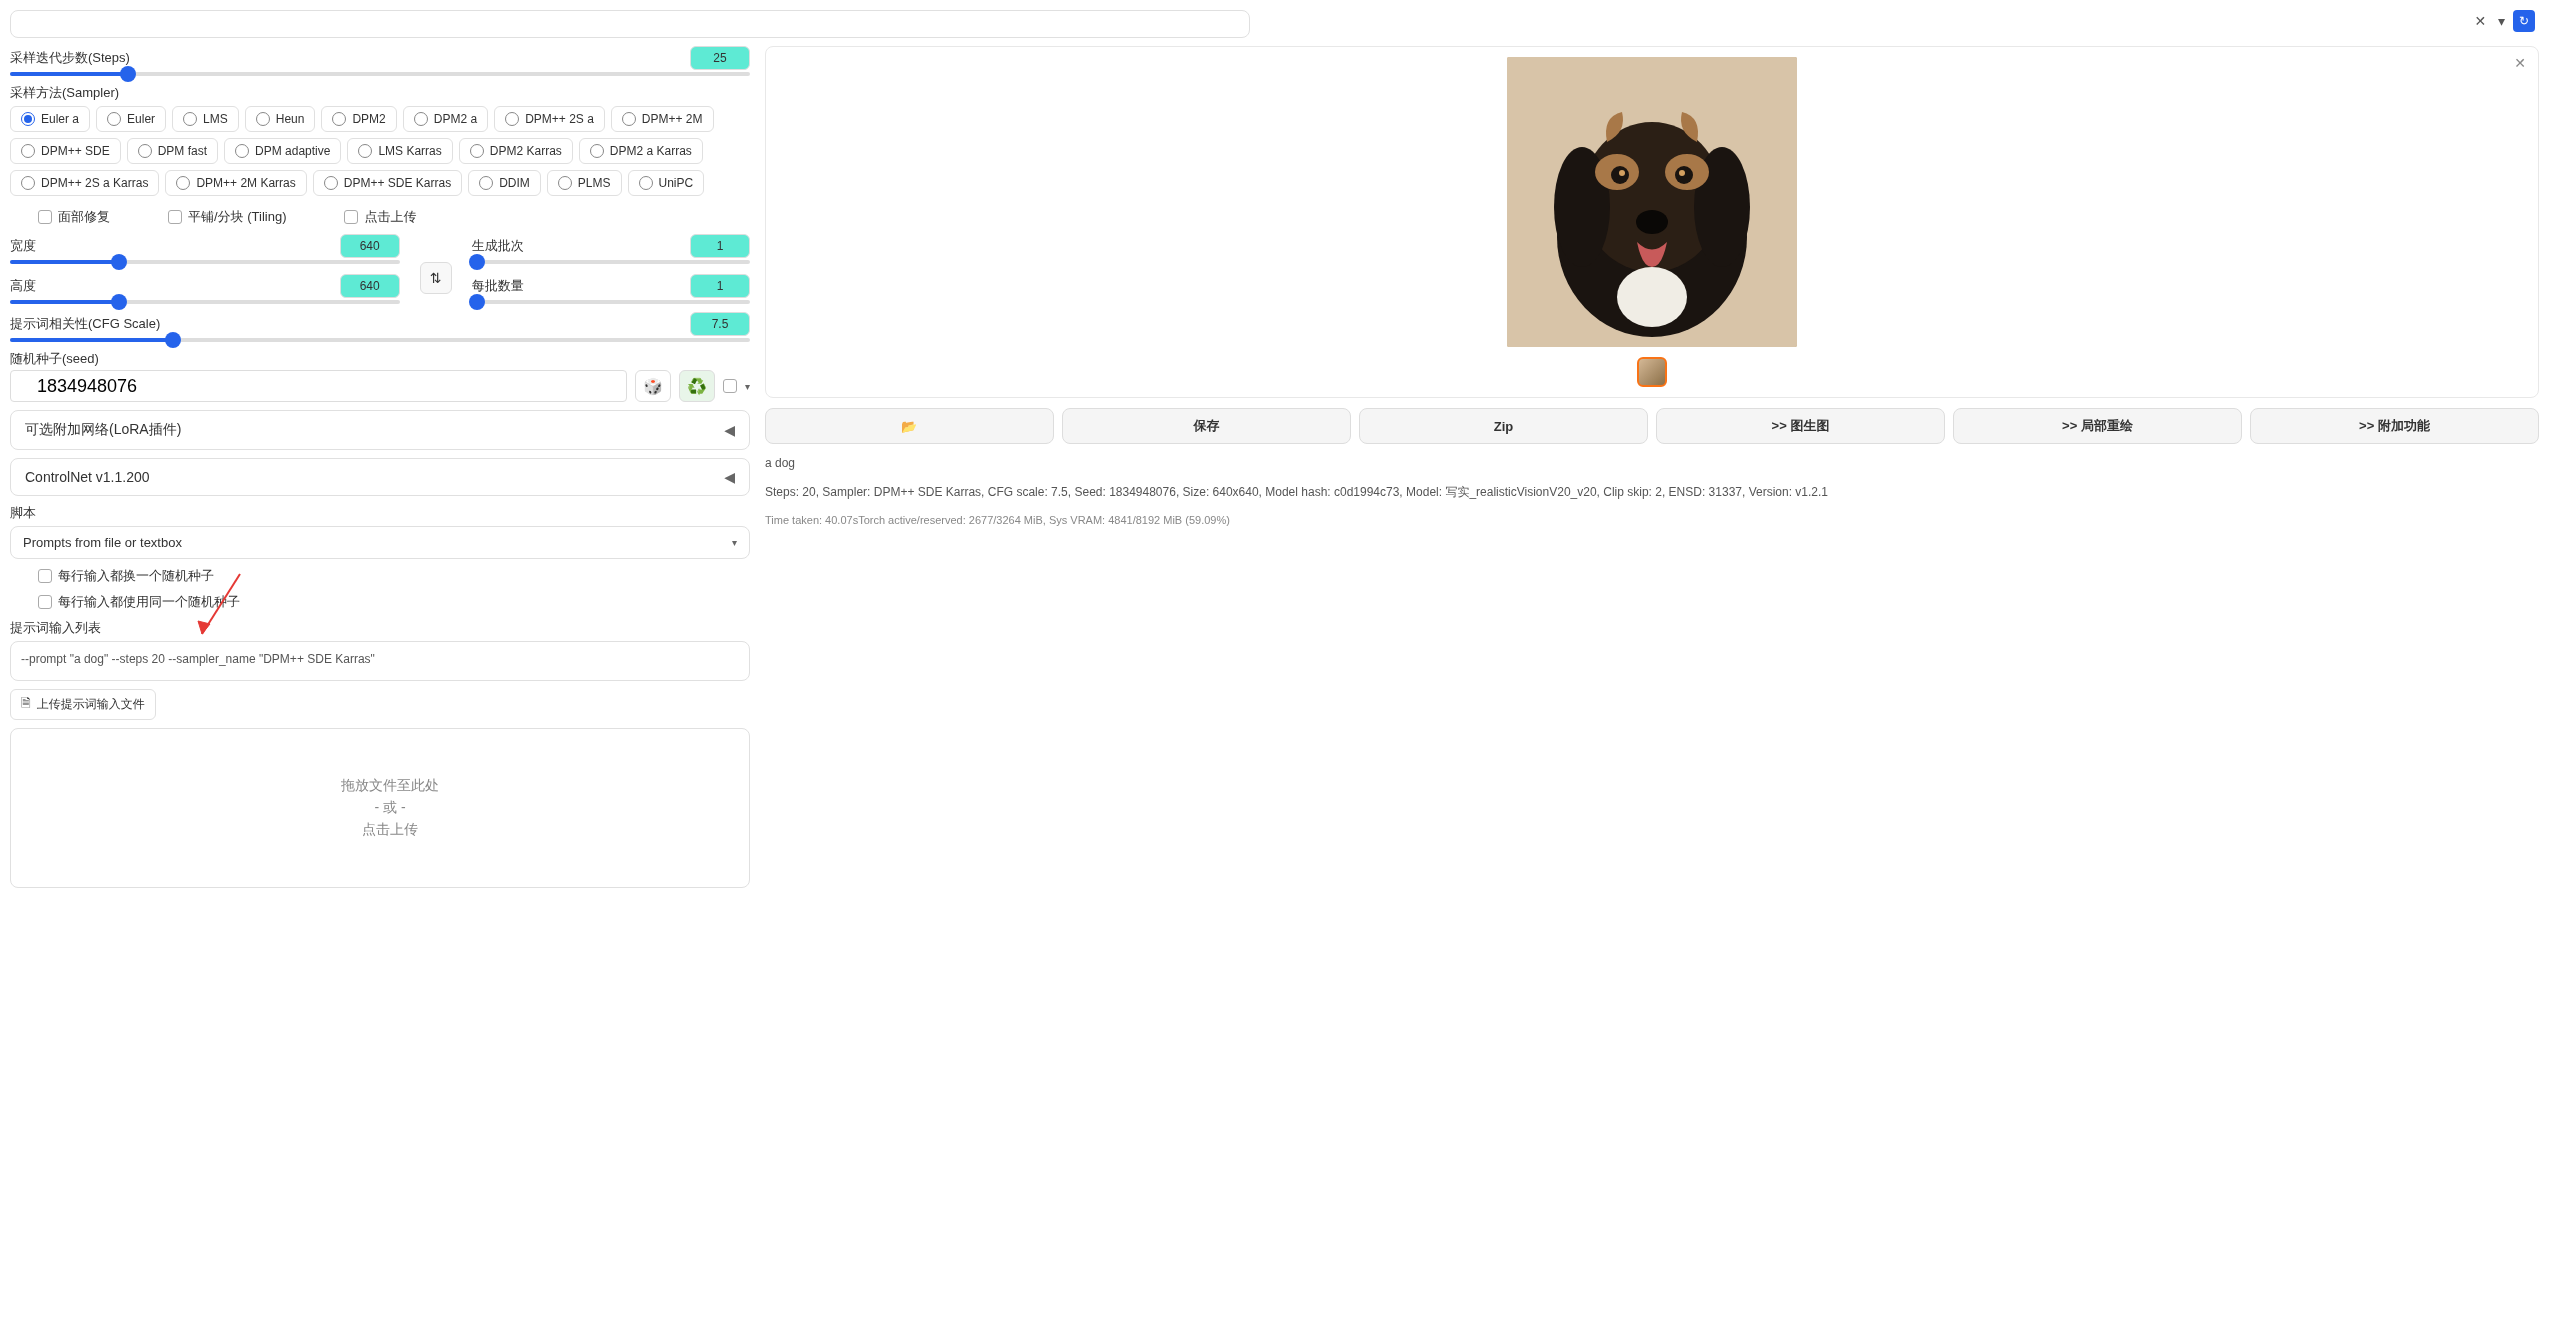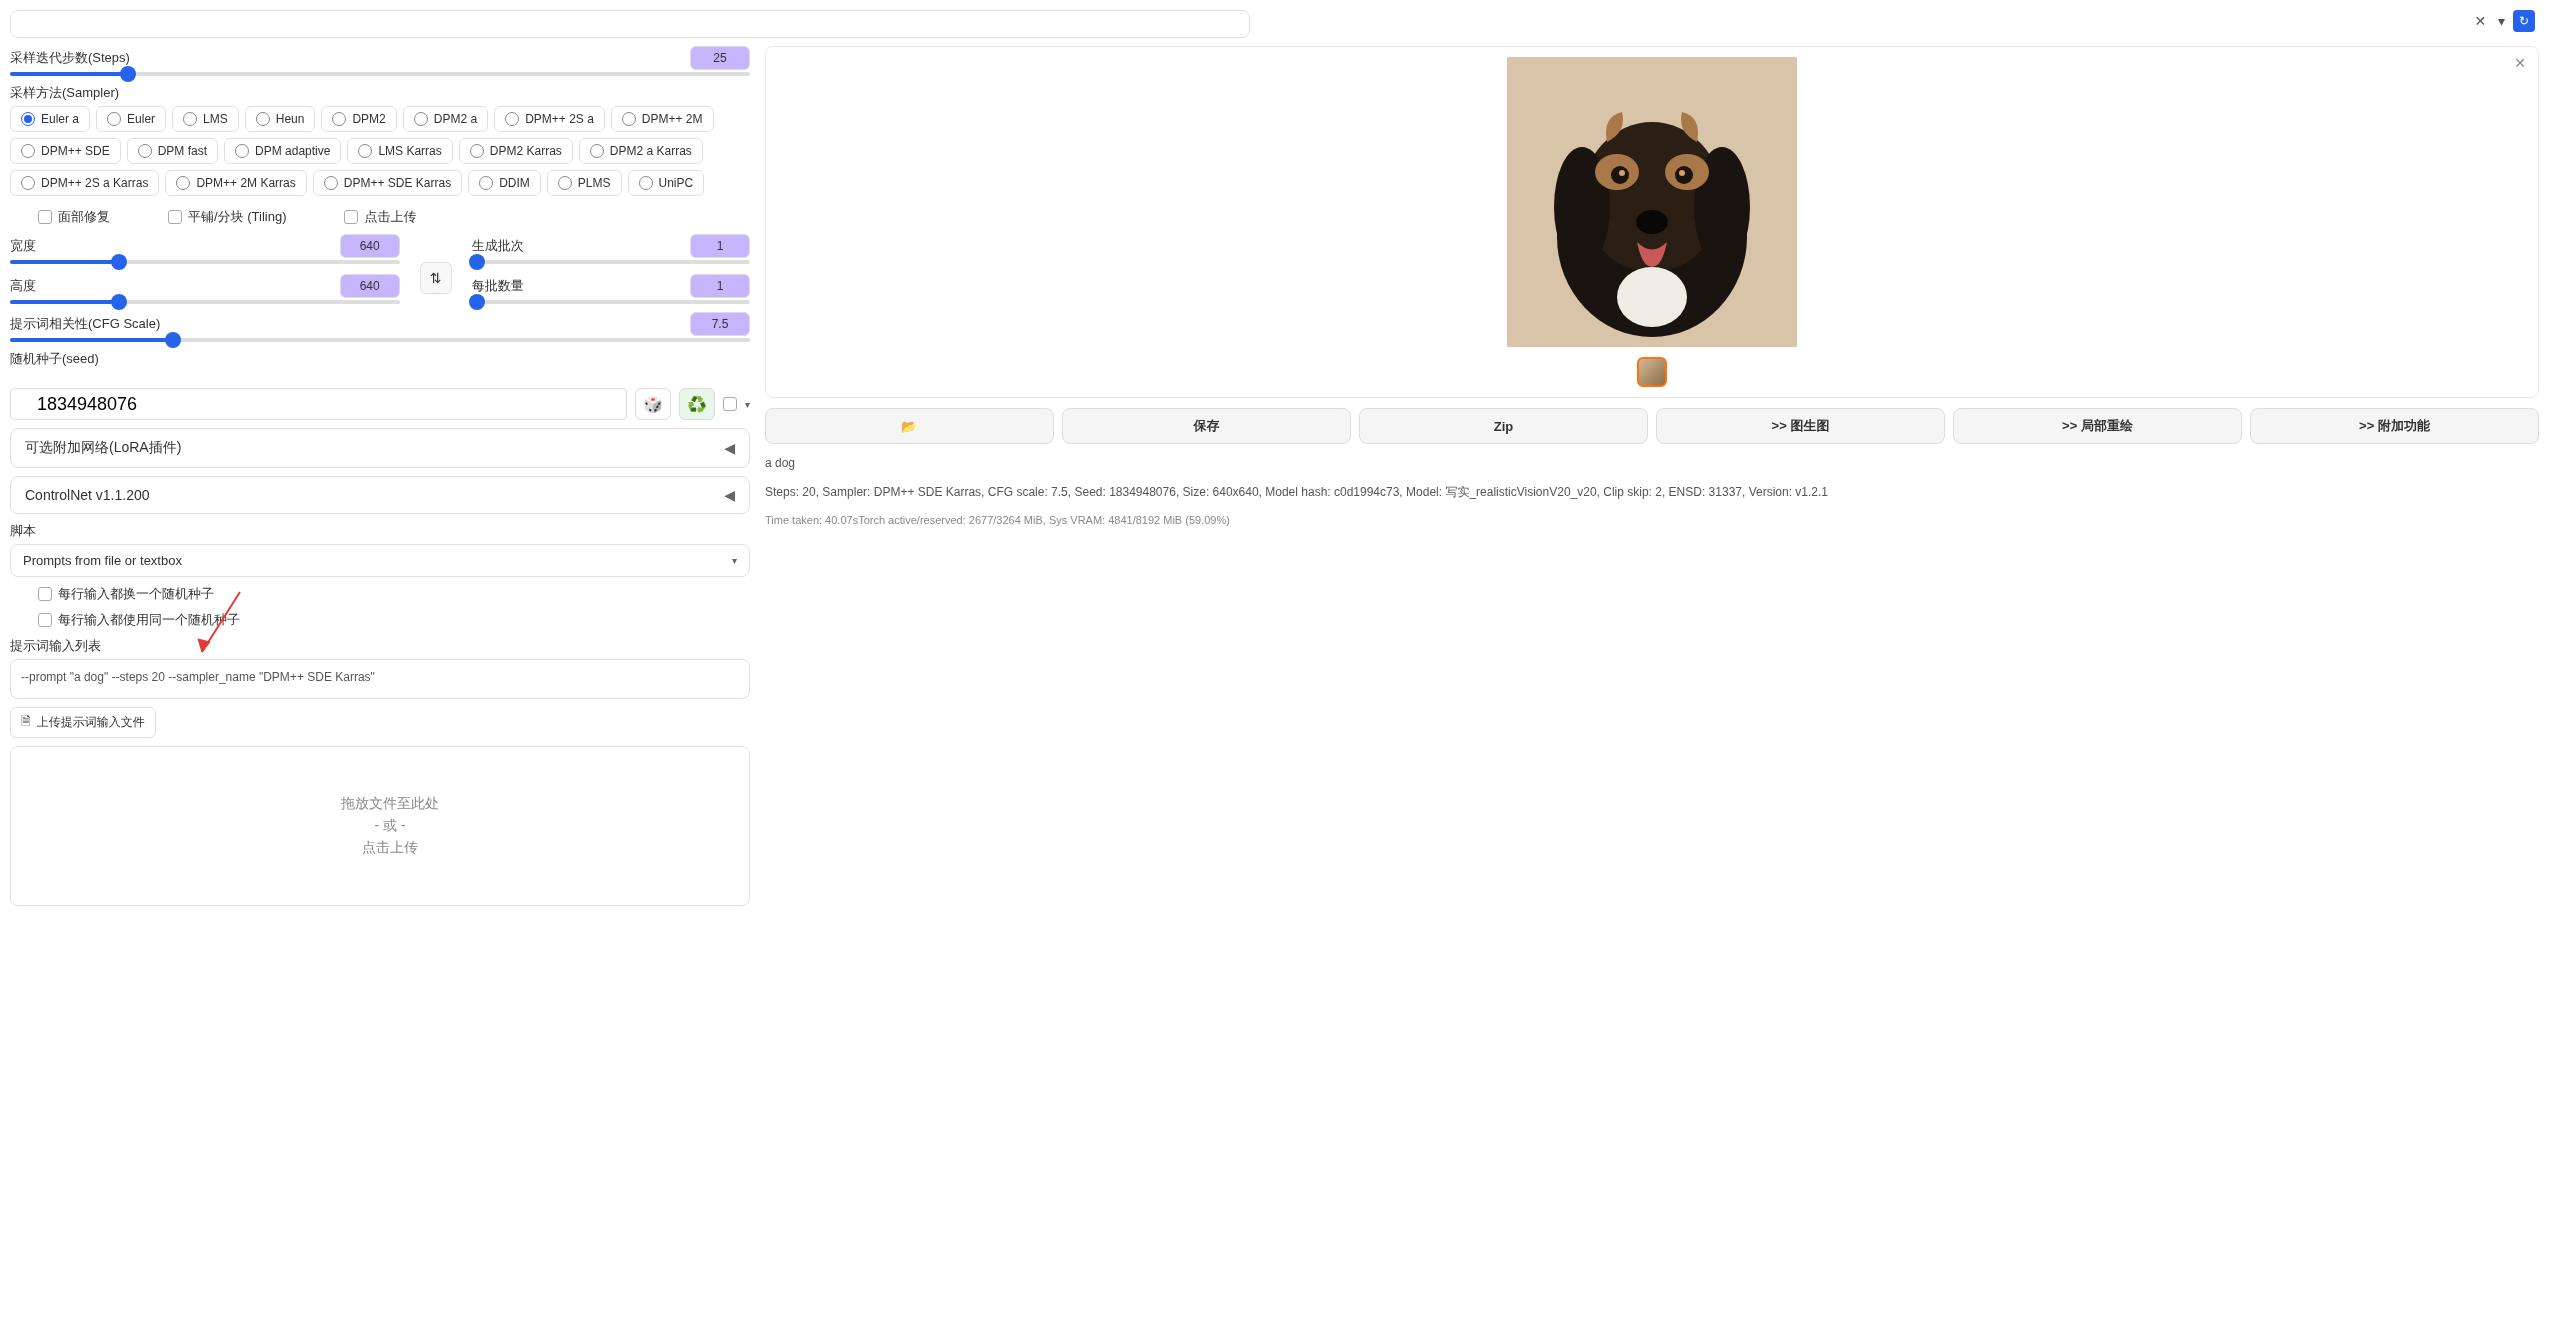--- a/index.html
+++ b/index.html
@@ -7,21 +7,21 @@
 .main-layout { display: flex; gap: 15px; }
 .left-column { flex: 0 0 740px; display: flex; flex-direction: column; gap: 8px; }
 .right-column { flex: 1; display: flex; flex-direction: column; gap: 10px; }
 
 .prompt-box { border: 1px solid #e0e0e0; border-radius: 8px; height: 28px; width: 100%; margin-bottom: 8px; }
 
 .row-label { display: flex; justify-content: space-between; align-items: center; margin-bottom: 2px; }
 .slider-track { flex: 1; height: 4px; background: #ddd; border-radius: 2px; position: relative; }
 .slider-fill { position: absolute; left: 0; top: 0; height: 100%; background: #2563eb; border-radius: 2px; }
 .slider-thumb { position: absolute; top: 50%; transform: translate(-50%, -50%); width: 16px; height: 16px; background: #2563eb; border-radius: 50%; }
-.num-box { width: 60px; height: 24px; border: 1px solid #ddd; border-radius: 6px; text-align: center; font-size: 12px; display: flex; align-items: center; justify-content: center; background: #c4b5fd; }
+.num-box { width: 60px; height: 24px; border: 1px solid #ddd; border-radius: 6px; text-align: center; font-size: 12px; display: flex; align-items: center; justify-content: center; background: #5eead4; }
 
 .radio-group { display: flex; flex-wrap: wrap; gap: 6px; margin-top: 4px; }
 .radio-item { display: inline-flex; align-items: center; gap: 6px; border: 1px solid #e0e0e0; border-radius: 6px; padding: 5px 10px; font-size: 12px; cursor: pointer; }
 .radio-circle { width: 14px; height: 14px; border: 1.5px solid #888; border-radius: 50%; display: inline-flex; align-items: center; justify-content: center; }
 .radio-circle.selected { border-color: #2563eb; }
 .radio-circle.selected::after { content: ''; width: 8px; height: 8px; background: #2563eb; border-radius: 50%; }
 
 .check-row { display: flex; gap: 30px; margin-top: 4px; }
 .check-item { display: inline-flex; align-items: center; gap: 6px; font-size: 13px; margin-left: 28px; }
 .check-box { width: 14px; height: 14px; border: 1.5px solid #aaa; border-radius: 3px; }
@@ -248,21 +248,21 @@
       <span>提示词相关性(CFG Scale)</span>
       <span class="num-box">7.5</span>
     </div>
     <div class="slider-track">
       <div class="slider-fill" style="width:22%"></div>
           <div class="slider-thumb" style="left:22%"></div>
     </div>
   </div>
 
   <div class="section">
-    <div style="margin-bottom:20px">随机种子(seed)</div>
+    <div style="margin-bottom:2px">随机种子(seed)</div>
     <div class="seed-row">
       <input class="seed-input" value="1834948076" style="">
       <div class="icon-btn">🎲</div>
       <div class="icon-btn green">♻️</div>
       <span class="tiny-check"></span>
       <span class="dropdown-caret">▾</span>
     </div>
   </div>
 
   <div class="accordion">

